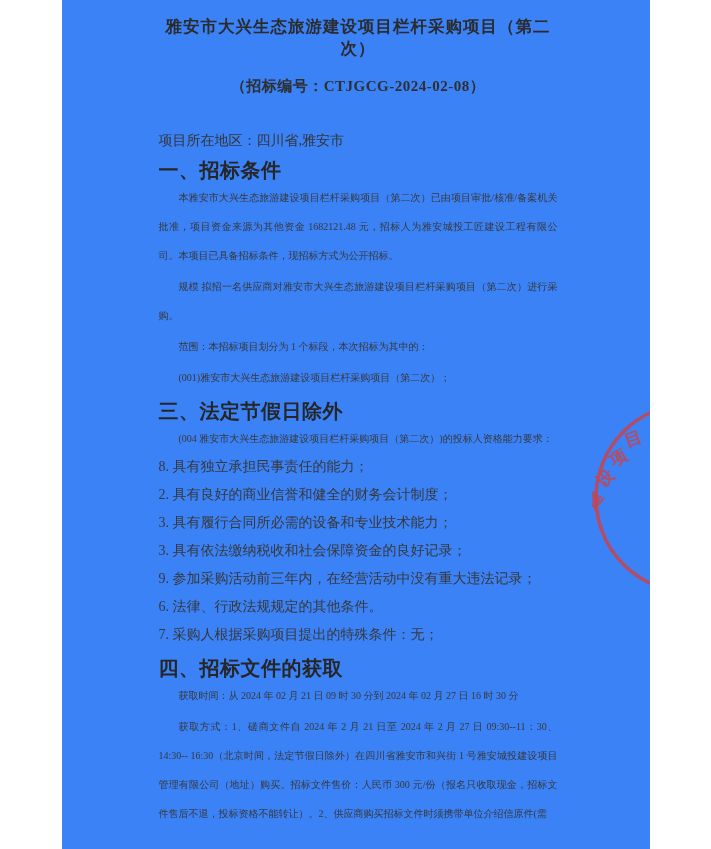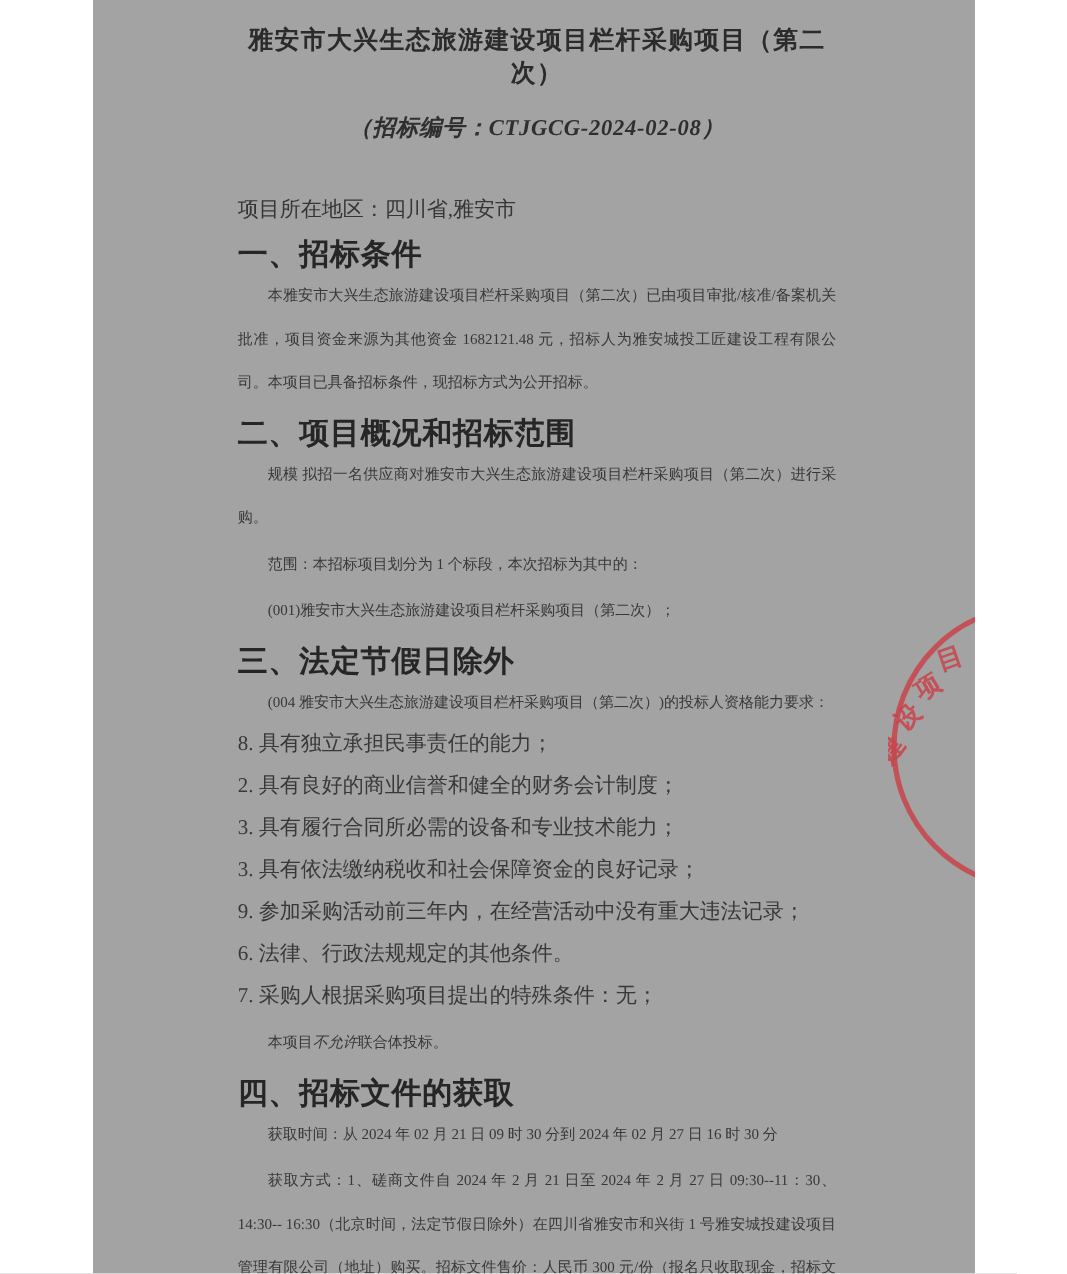--- a/index.html
+++ b/index.html
@@ -1,21 +1,21 @@
 <!DOCTYPE html>
 <html><head>
 <meta charset="utf-8">
 <style>
   html,body { margin:0; padding:0; background:#ffffff; }
   .page {
     position: relative;
     width: 588px;
     height: 849px;
     margin: 0 auto;
-    background: #a3a3a3;
+    background: #3b82f6;
     overflow: hidden;
     box-sizing: border-box;
     padding: 16px 92px 6px 97px;
     font-family: "Liberation Serif", "DejaVu Serif", serif;
     color: #333333;
   }
   .doc-title {
     margin: 0;
     text-align: center;
     font-size: 16.5px;
@@ -25,21 +25,20 @@
     line-height: 22px;
   }
   .doc-subtitle {
     margin: 16px 0 0;
     text-align: center;
     font-size: 15px;
     font-weight: 600;
     letter-spacing: 0.5px;
     color: #2f2f2f;
     line-height: 21px;
-    font-style: italic;
   }
   .loc-line {
     margin: 34px 0 0;
     font-size: 14px;
     line-height: 20px;
     color: #353535;
   }
   h2.sec-heading {
     margin: 9px 0 0;
     font-family: "Liberation Sans", "DejaVu Sans", sans-serif;
@@ -79,35 +78,33 @@
 <div class="page">
 
   <h1 class="doc-title">雅安市大兴生态旅游建设项目栏杆采购项目（第二次）</h1>
   <div class="doc-subtitle">（招标编号：CTJGCG-2024-02-08）</div>
 
   <p class="loc-line">项目所在地区：四川省,雅安市</p>
 
   <h2 class="sec-heading">一、招标条件</h2>
   <p class="body-p ind">本雅安市大兴生态旅游建设项目栏杆采购项目（第二次）已由项目审批/核准/备案机关批准，项目资金来源为其他资金 1682121.48 元，招标人为雅安城投工匠建设工程有限公司。本项目已具备招标条件，现招标方式为公开招标。</p>
 
-  <h2 class="sec-heading">二、项目概况和招标范围</h2>
   <p class="body-p ind">规模 拟招一名供应商对雅安市大兴生态旅游建设项目栏杆采购项目（第二次）进行采购。</p>
   <p class="body-p ind">范围：本招标项目划分为 1 个标段，本次招标为其中的：</p>
   <p class="body-p ind">(001)雅安市大兴生态旅游建设项目栏杆采购项目（第二次）；</p>
 
   <h2 class="sec-heading">三、法定节假日除外</h2>
   <p class="body-p ind">(004 雅安市大兴生态旅游建设项目栏杆采购项目（第二次）)的投标人资格能力要求：</p>
   <p class="item-p">8. 具有独立承担民事责任的能力；</p>
   <p class="item-p">2. 具有良好的商业信誉和健全的财务会计制度；</p>
   <p class="item-p">3. 具有履行合同所必需的设备和专业技术能力；</p>
   <p class="item-p">3. 具有依法缴纳税收和社会保障资金的良好记录；</p>
   <p class="item-p">9. 参加采购活动前三年内，在经营活动中没有重大违法记录；</p>
   <p class="item-p">6. 法律、行政法规规定的其他条件。</p>
   <p class="item-p">7. 采购人根据采购项目提出的特殊条件：无；</p>
-  <p class="body-p ind"><span>本项目</span><span class="italic-seg">不允许</span><span>联合体投标。</span></p>
 
   <h2 class="sec-heading">四、招标文件的获取</h2>
   <p class="body-p ind">获取时间：从 2024 年 02 月 21 日 09 时 30 分到 2024 年 02 月 27 日 16 时 30 分</p>
   <p class="body-p ind">获取方式：1、磋商文件自 2024 年 2 月 21 日至 2024 年 2 月 27 日 09:30--11：30、14:30-- 16:30（北京时间，法定节假日除外）在四川省雅安市和兴街 1 号雅安城投建设项目管理有限公司（地址）购买。招标文件售价：人民币 300 元/份（报名只收取现金，招标文件售后不退，投标资格不能转让）。2、供应商购买招标文件时须携带单位介绍信原件(需</p>
 
   <svg class="stamp" viewBox="0 0 58 205" aria-hidden="true">
     <circle cx="98" cy="100" r="94" fill="none" stroke="#c9434b" stroke-width="3.5" opacity="0.85"></circle>
     <g fill="#c9434b" opacity="0.85" font-family="Liberation Sans, DejaVu Sans, sans-serif" font-size="17" font-weight="bold">
       <text x="2" y="112" transform="rotate(-55 2 112)">建</text>
       <text x="11" y="90" transform="rotate(-43 11 90)">设</text>

